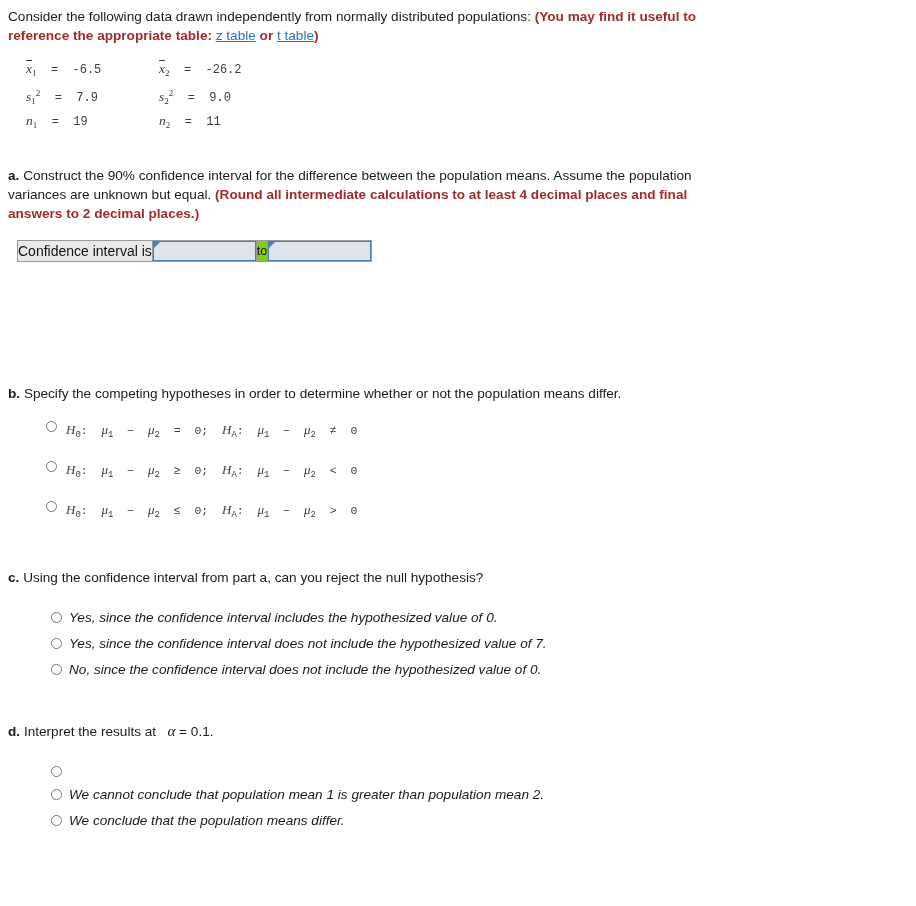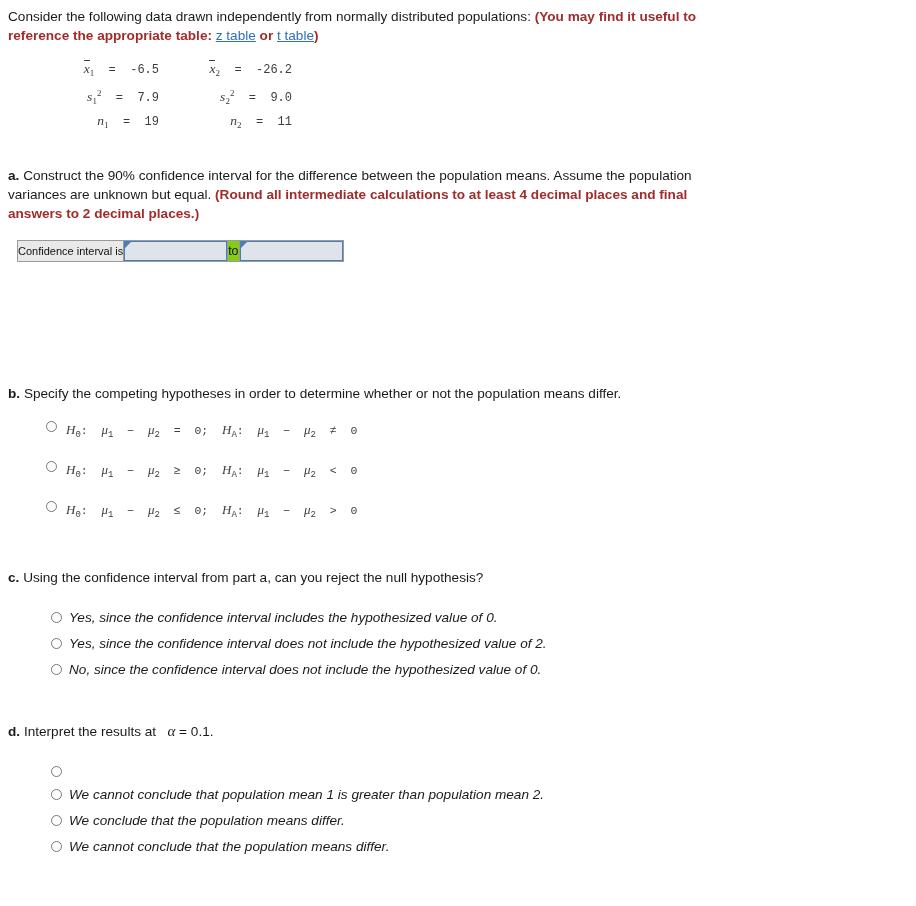--- a/index.html
+++ b/index.html
@@ -42,21 +42,20 @@
   }
 
   
   .data-block {
     margin-top: 14px;
     margin-left: 18px;
     font-family: "Liberation Mono", "DejaVu Sans Mono", monospace;
     font-size: 12px;
     color: #3d3d3d;
     line-height: 19.5px;
-    text-align: right;
   }
   .data-row {
     display: flex;
   }
   .data-cell {
     width: 133px;
     white-space: pre;
   }
   .var {
     font-style: italic;
@@ -100,21 +99,21 @@
     border-spacing: 0;
     background: #e9e9e9;
     border: 1px solid #9a9a9a;
   }
   .ci-table td {
     padding: 0;
     vertical-align: middle;
   }
   .ci-label {
     background: #e9e9e9;
-    font-size: 11px;
+    font-size: 14px;
     color: #111;
     padding: 4px 7px 4px 6px;
     border-right: 1px solid #9a9a9a;
     white-space: nowrap;
   }
   .ci-to {
     background: #84cc16;
     font-size: 12.4px;
     color: #111;
     padding: 4px 8px;
@@ -280,21 +279,21 @@
 
   <div class="part part-c" style="margin-top:46px;"><b>c.</b> <span>Using the confidence interval from part a, can you reject the null hypothesis?</span></div>
 
   <ul class="opts opts-plain">
     <li class="opt">
       <span class="radio"></span>
       <span class="opt-text">Yes, since the confidence interval includes the hypothesized value of 0.</span>
     </li>
     <li class="opt">
       <span class="radio"></span>
-      <span class="opt-text">Yes, since the confidence interval does not include the hypothesized value of 2.</span>
+      <span class="opt-text">Yes, since the confidence interval does not include the hypothesized value of 7.</span>
     </li>
     <li class="opt">
       <span class="radio"></span>
       <span class="opt-text">No, since the confidence interval does not include the hypothesized value of 0.</span>
     </li>
   </ul>
 
   <div class="part part-d" style="margin-top:44px;"><b>d.</b> <span>Interpret the results at</span>&nbsp;&nbsp; <span class="alpha">α</span> <span>= 0.1.</span></div>
 
   <ul class="opts opts-plain">
@@ -302,19 +301,15 @@
       <span class="radio"></span>
     </li>
     <li class="opt">
       <span class="radio"></span>
       <span class="opt-text">We cannot conclude that population mean 1 is greater than population mean 2.</span>
     </li>
     <li class="opt">
       <span class="radio"></span>
       <span class="opt-text">We conclude that the population means differ.</span>
     </li>
-    <li class="opt">
-      <span class="radio"></span>
-      <span class="opt-text">We cannot conclude that the population means differ.</span>
-    </li>
   </ul>
 
 </div>
 
 </body></html>

